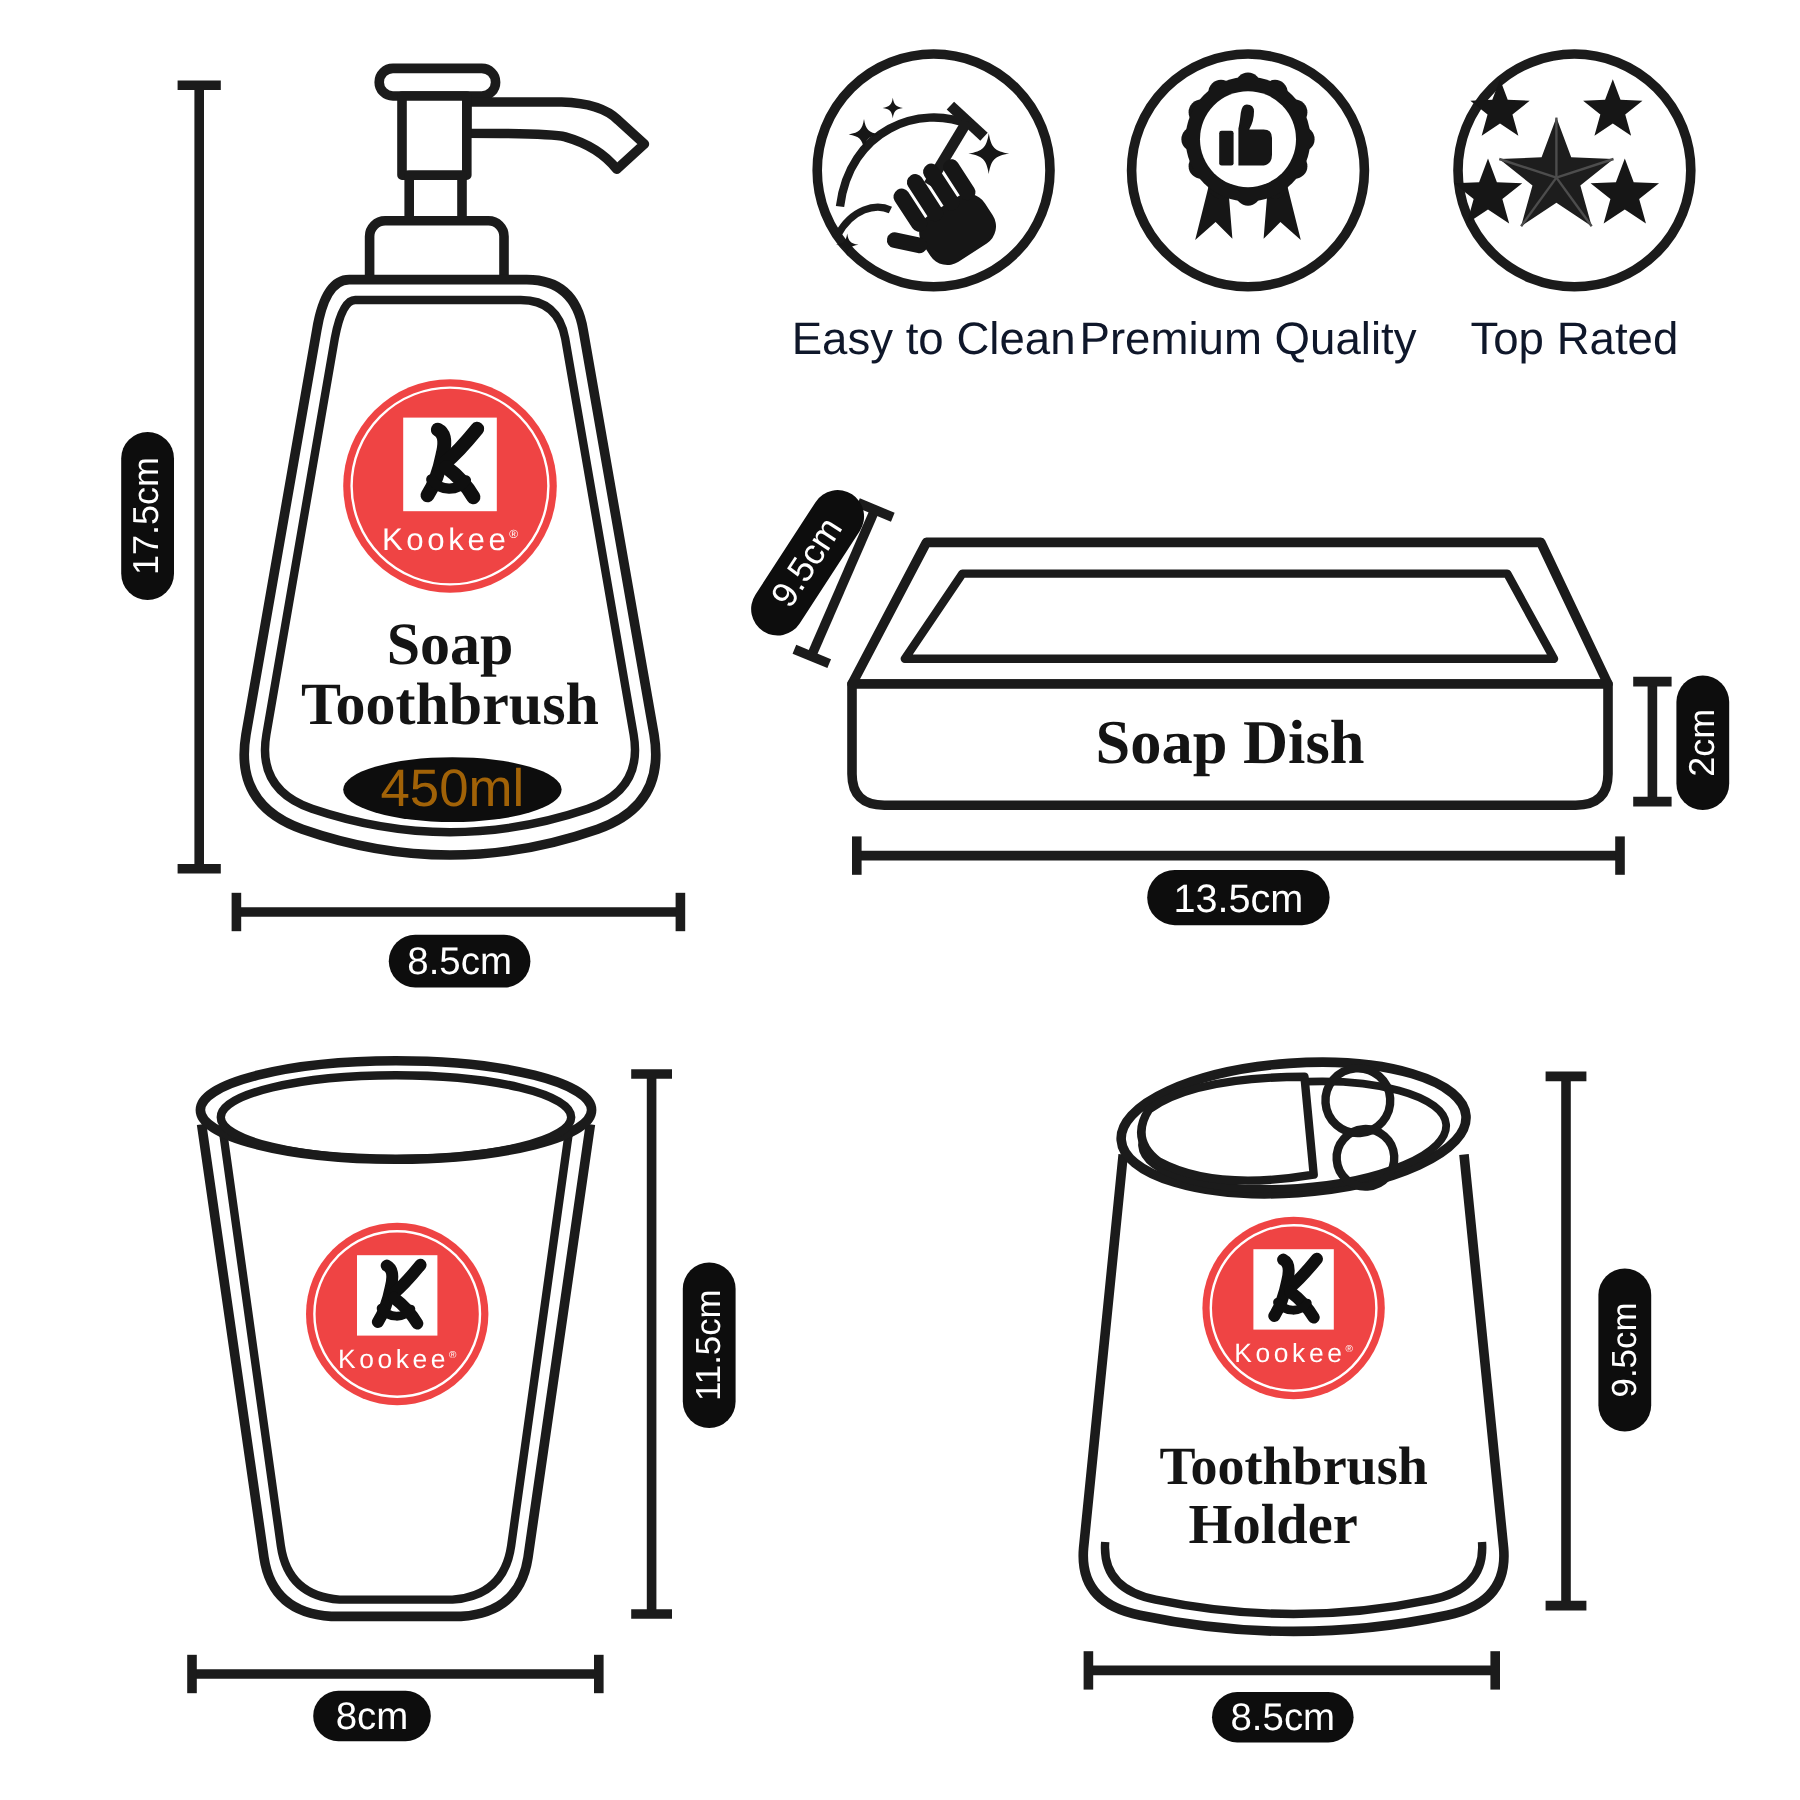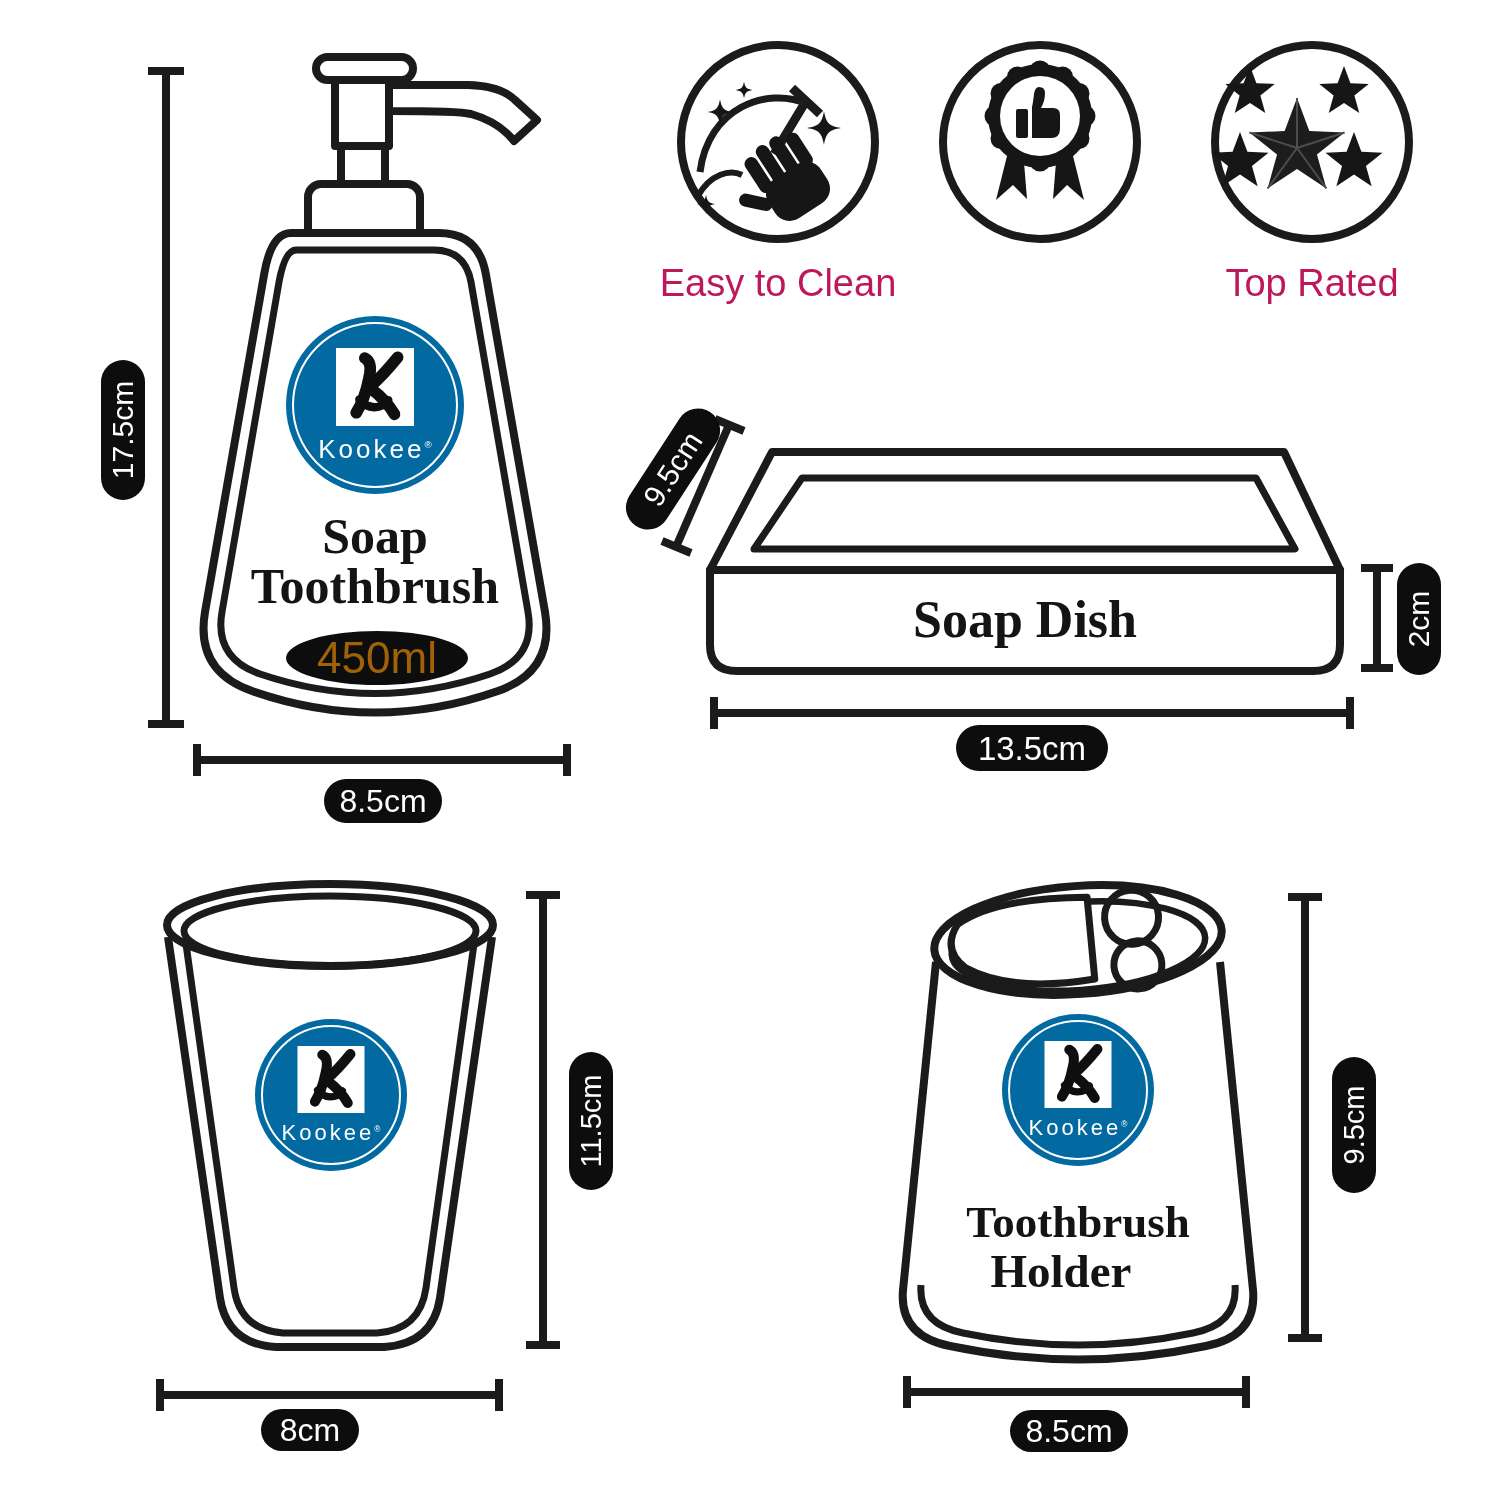--- a/index.html
+++ b/index.html
@@ -5,25 +5,25 @@
   html,body{margin:0;padding:0;background:#fff;}
   .stage{position:relative;width:1500px;height:1500px;background:#fff;overflow:hidden;
          font-family:"Liberation Sans",sans-serif;}
   .art{position:absolute;left:0;top:0;}
   .pill{position:absolute;background:#0d0d0d;color:#fff;border-radius:999px;
         display:flex;align-items:center;justify-content:center;
         font-family:"Liberation Sans",sans-serif;line-height:1;}
   .rot90{transform:rotate(-90deg);}
   .title{position:absolute;text-align:center;color:#141414;font-family:"Liberation Serif",serif;
          font-weight:700;line-height:1;}
-  .badge-label{position:absolute;text-align:center;color:#be185d;font-size:38px;
+  .badge-label{position:absolute;text-align:center;color:#0f172a;font-size:38px;
                font-family:"Liberation Sans",sans-serif;}
   .cap-ellipse{position:absolute;background:#0d0d0d;color:#a16207;border-radius:50%;
                display:flex;align-items:center;justify-content:center;font-size:44px;}
-  .logo{position:absolute;background:#0369a1;border-radius:50%;}
+  .logo{position:absolute;background:#ef4444;border-radius:50%;}
   .logo::after{content:"";position:absolute;inset:6px;border:2.5px solid #fff;border-radius:50%;}
   .logo .ksq{position:absolute;left:50%;transform:translateX(-50%);background:#fff;z-index:2;}
   .logo .wordmark{position:absolute;width:100%;text-align:center;color:#fff;z-index:2;
                   letter-spacing:3px;font-family:"Liberation Sans",sans-serif;}
   .logo .wordmark sup{font-size:38%;letter-spacing:0;}
   .logo-lg{width:178px;height:178px;}
   .logo-lg .ksq{top:32px;width:78px;height:78px;}
   .logo-lg .wordmark{top:118px;font-size:26px;}
   .logo-sm{width:152px;height:152px;}
   .logo-sm .ksq{top:27px;width:67px;height:67px;}
@@ -178,20 +178,21 @@
     </g>
     <g>
       <line x1="907" y1="1392" x2="1246" y2="1392"></line>
       <line x1="907" y1="1376" x2="907" y2="1408"></line>
       <line x1="1246" y1="1376" x2="1246" y2="1408"></line>
     </g>
   </g>
 </svg>
 
 <div class="badge-label" style="left:618px;top:262px;width:320px;">Easy to Clean</div>
+<div class="badge-label" style="left:880px;top:262px;width:320px;">Premium Quality</div>
 <div class="badge-label" style="left:1152px;top:262px;width:320px;">Top Rated</div>
 
 <div class="title" style="left:175px;top:511px;width:400px;font-size:50px;">Soap</div>
 <div class="title" style="left:175px;top:561px;width:400px;font-size:50px;">Toothbrush</div>
 <div class="cap-ellipse" style="left:286px;top:631px;width:182px;height:54px;">450ml</div>
 <div class="pill rot90" style="left:53px;top:408px;width:140px;height:44px;font-size:30px;">17.5cm</div>
 <div class="pill" style="left:324px;top:779px;width:118px;height:44px;font-size:32px;">8.5cm</div>
 
 <div class="title" style="left:725px;top:594px;width:600px;font-size:52px;">Soap Dish</div>
 <div class="pill" style="left:605px;top:447px;width:136px;height:44px;font-size:30px;transform:rotate(-57deg);">9.5cm</div>

